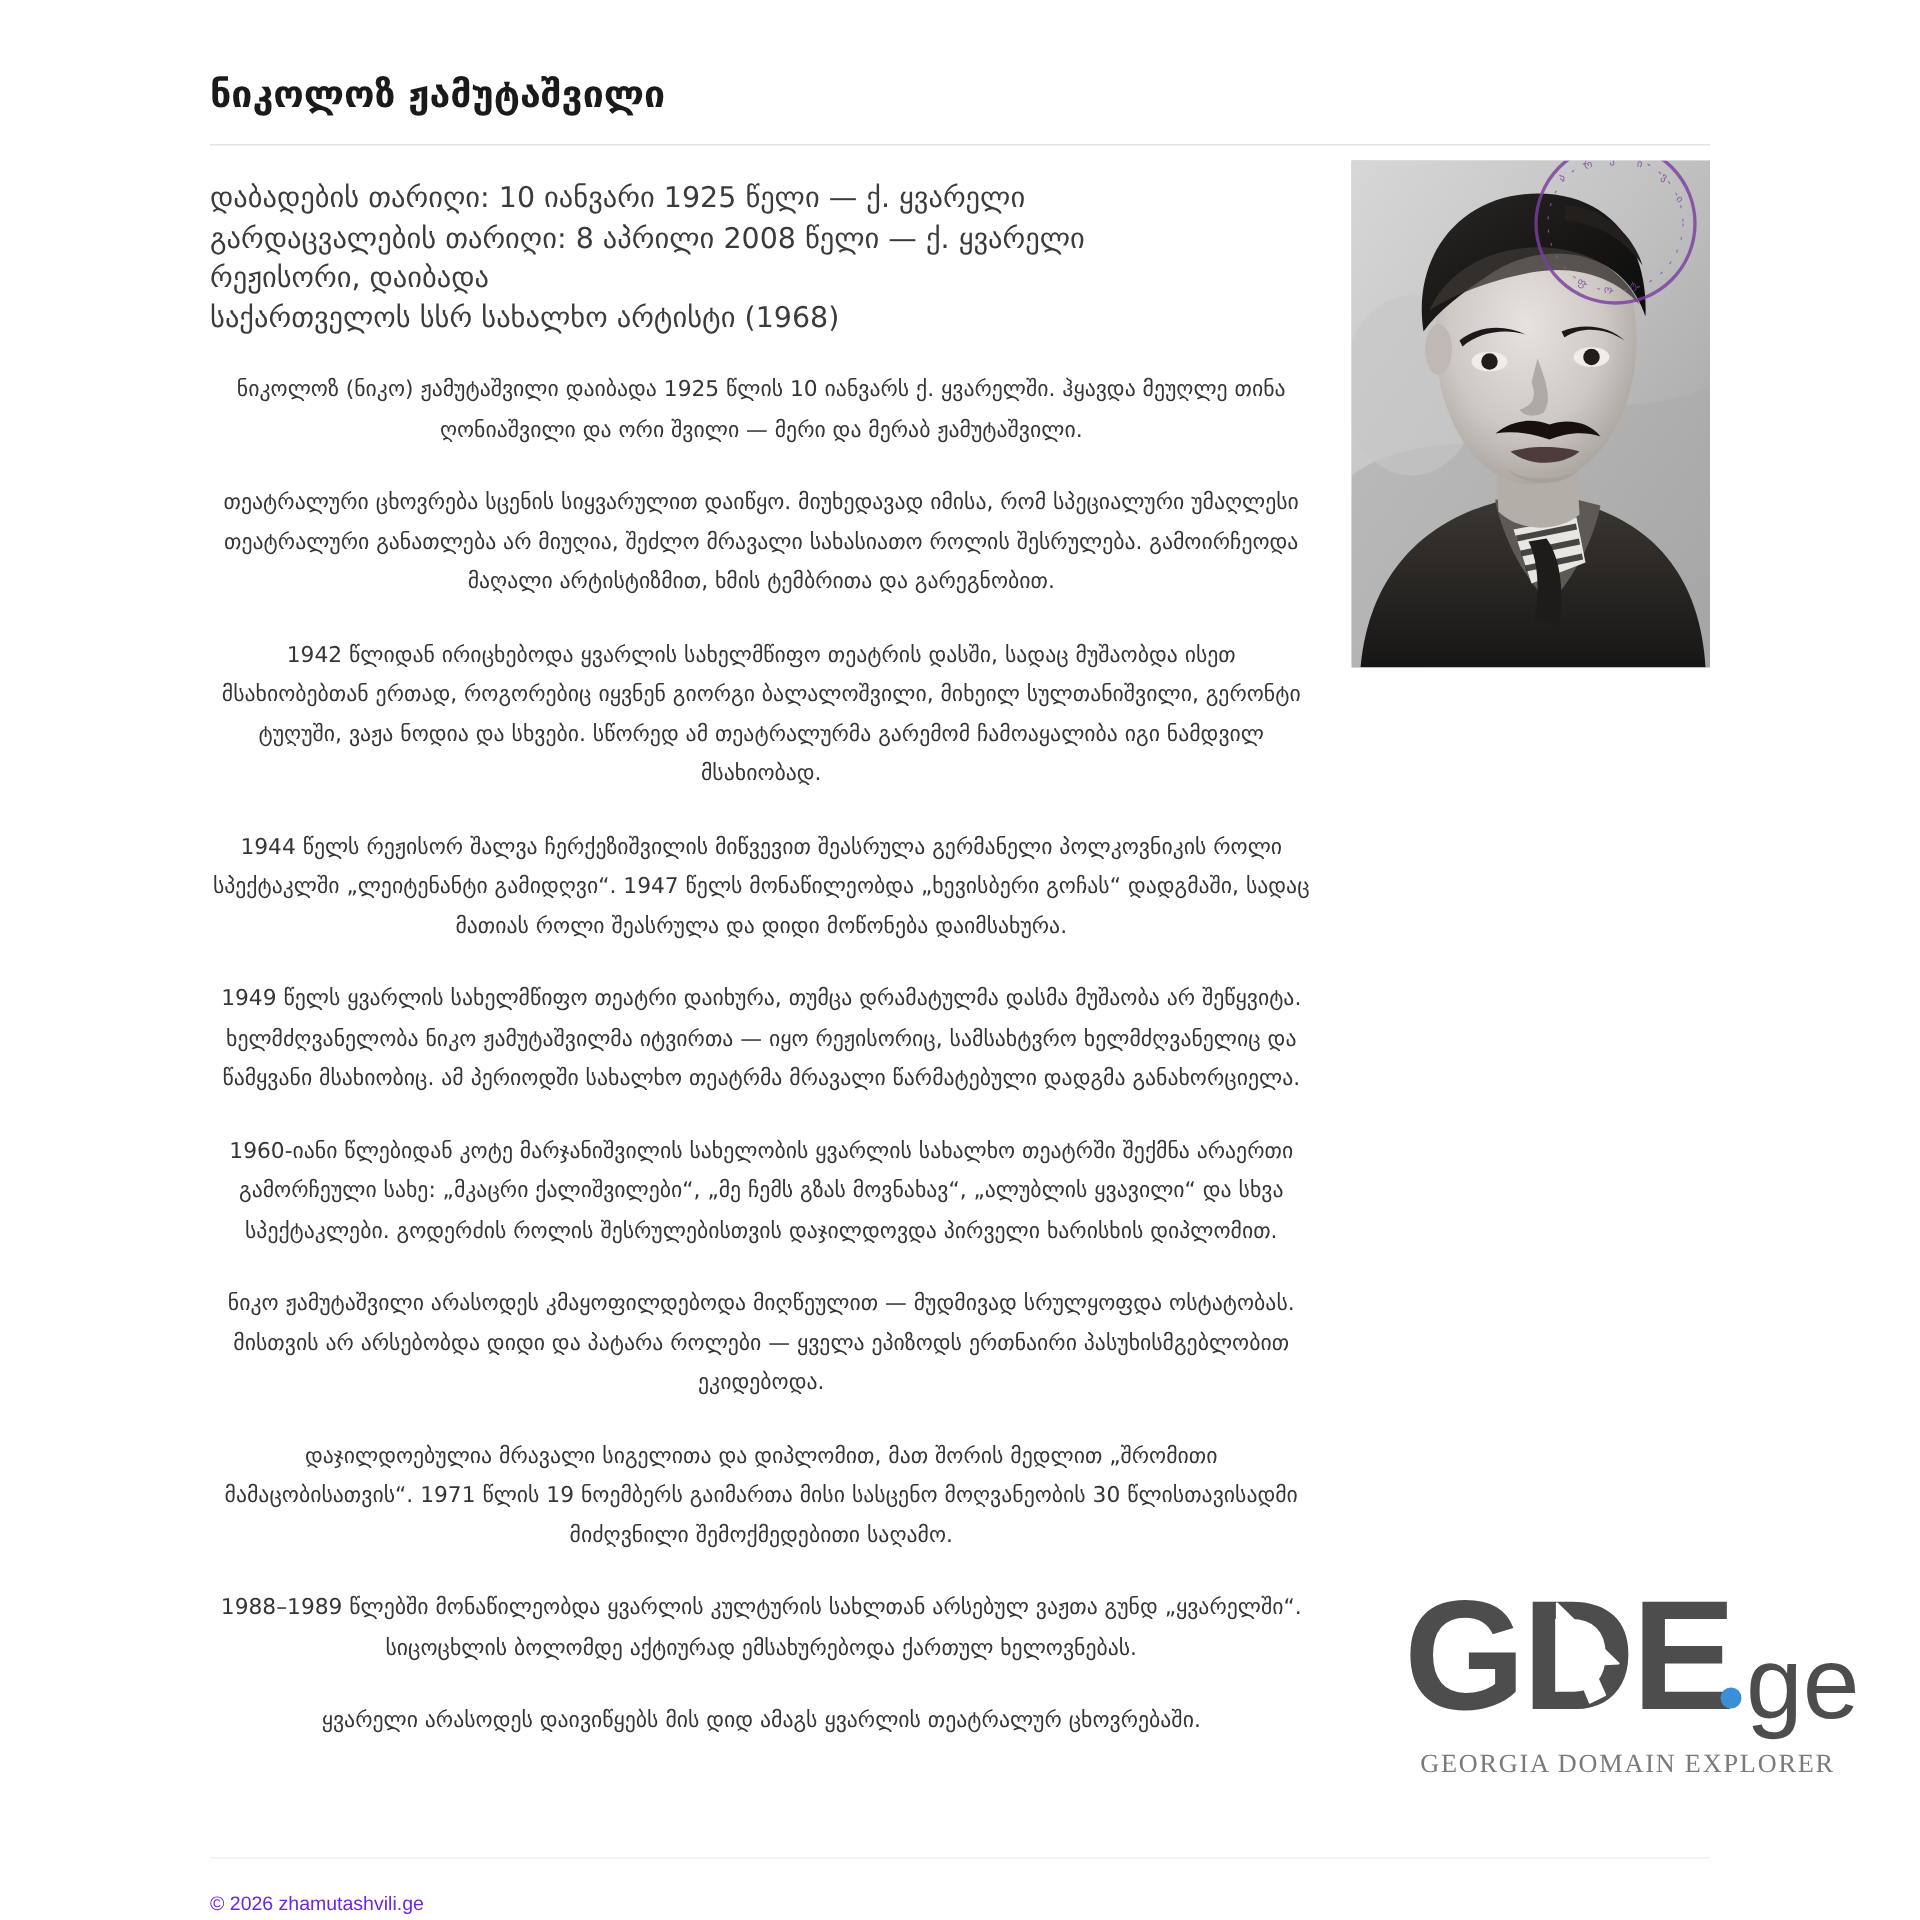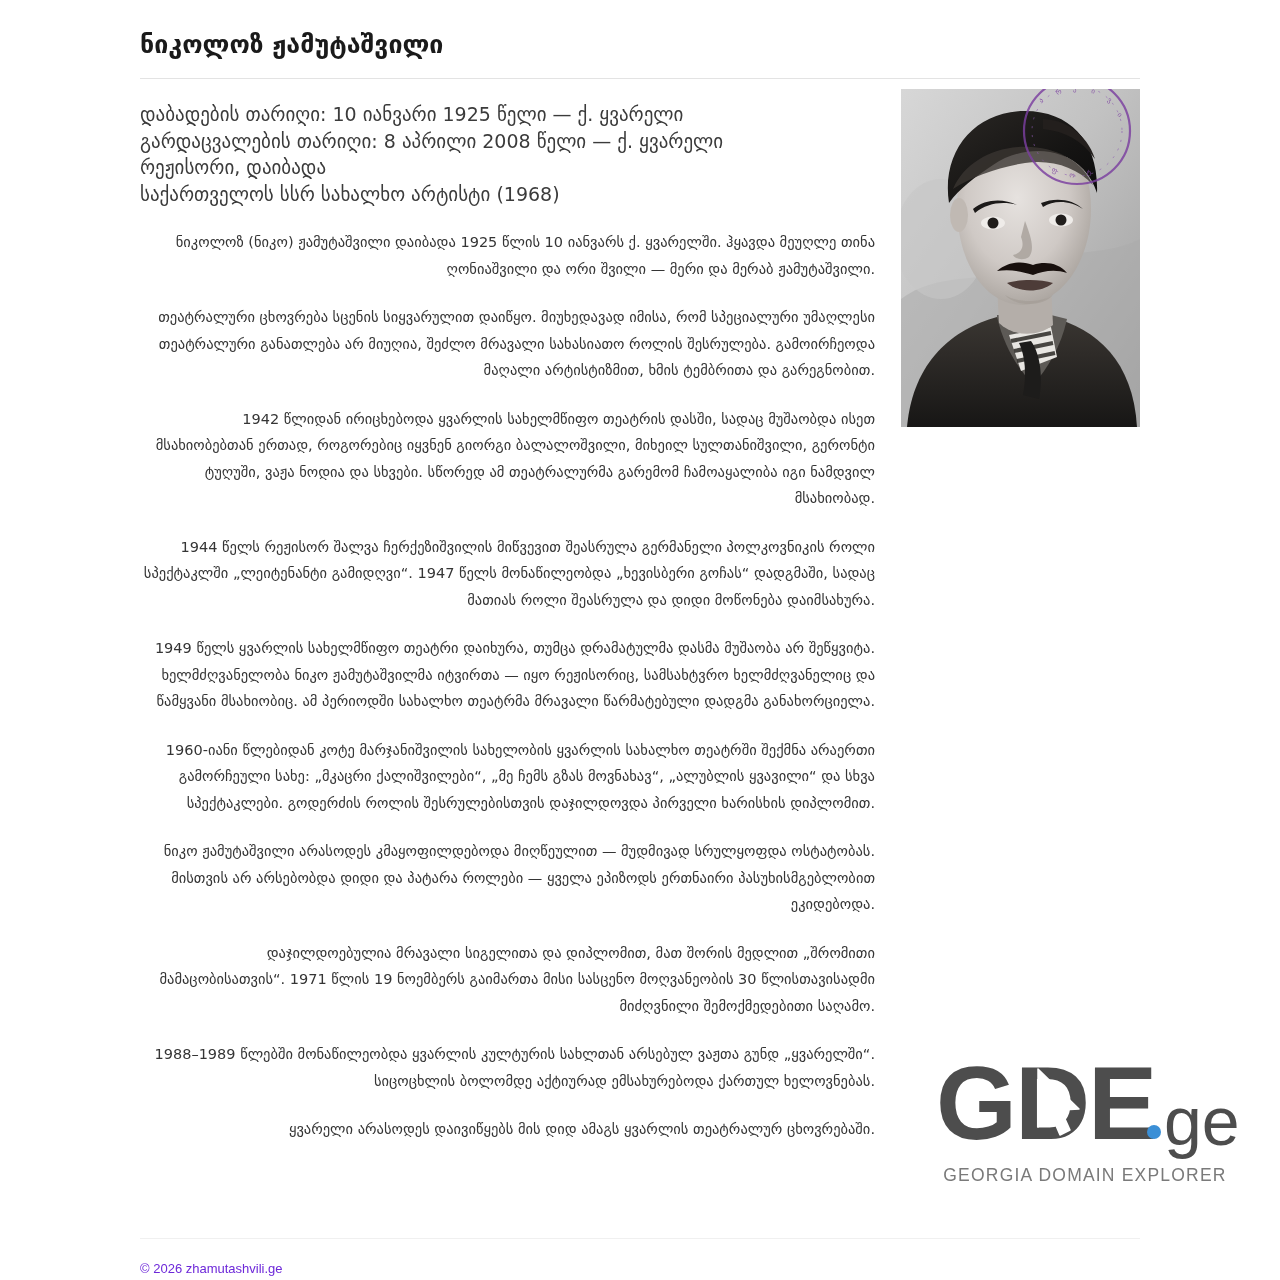--- a/index.html
+++ b/index.html
@@ -29,21 +29,21 @@
     top: 0;
     width: 1000px;
   }
 
   .page-title {
     font-size: 25px;
     font-weight: bold;
     color: #1a1a1a;
     letter-spacing: 0px;
     margin: 0;
-    padding-top: 30px;
+    padding-top: 48px;
     line-height: 1.2;
   }
 
   .title-rule {
     border: 0;
     border-top: 1px solid #e3e3e3;
     margin: 18px 0 0 0;
     width: 1000px;
   }
 
@@ -62,21 +62,21 @@
     color: #3b3b3b;
     margin: 0 0 22px 0;
   }
   .meta-line { display: block; white-space: nowrap; }
 
   p.para {
     font-size: 14.5px;
     line-height: 26.5px;
     color: #353535;
     margin: 0 0 22px 0;
-    text-align: right;
+    text-align: center;
   }
 
   .portrait {
     position: absolute;
     right: 0px;
     top: 10px;
     width: 239px;
     height: 338px;
     background: #b9b9b9;
     overflow: hidden;
@@ -85,21 +85,21 @@
 
   .logo-block {
     position: absolute;
     left: 930px;
     top: 1055px;
     width: 310px;
     text-align: center;
   }
   .logo-mark { display: block; }
   .logo-tagline {
-    font-family: Liberation Sans, sans-serif;
+    font-family: Liberation Serif, serif;
     font-size: 17.5px;
     letter-spacing: 1.2px;
     color: #7a7a7a;
     margin-top: 2px;
     white-space: nowrap;
   }
 
   .footer {
     position: absolute;
     left: 140px;

